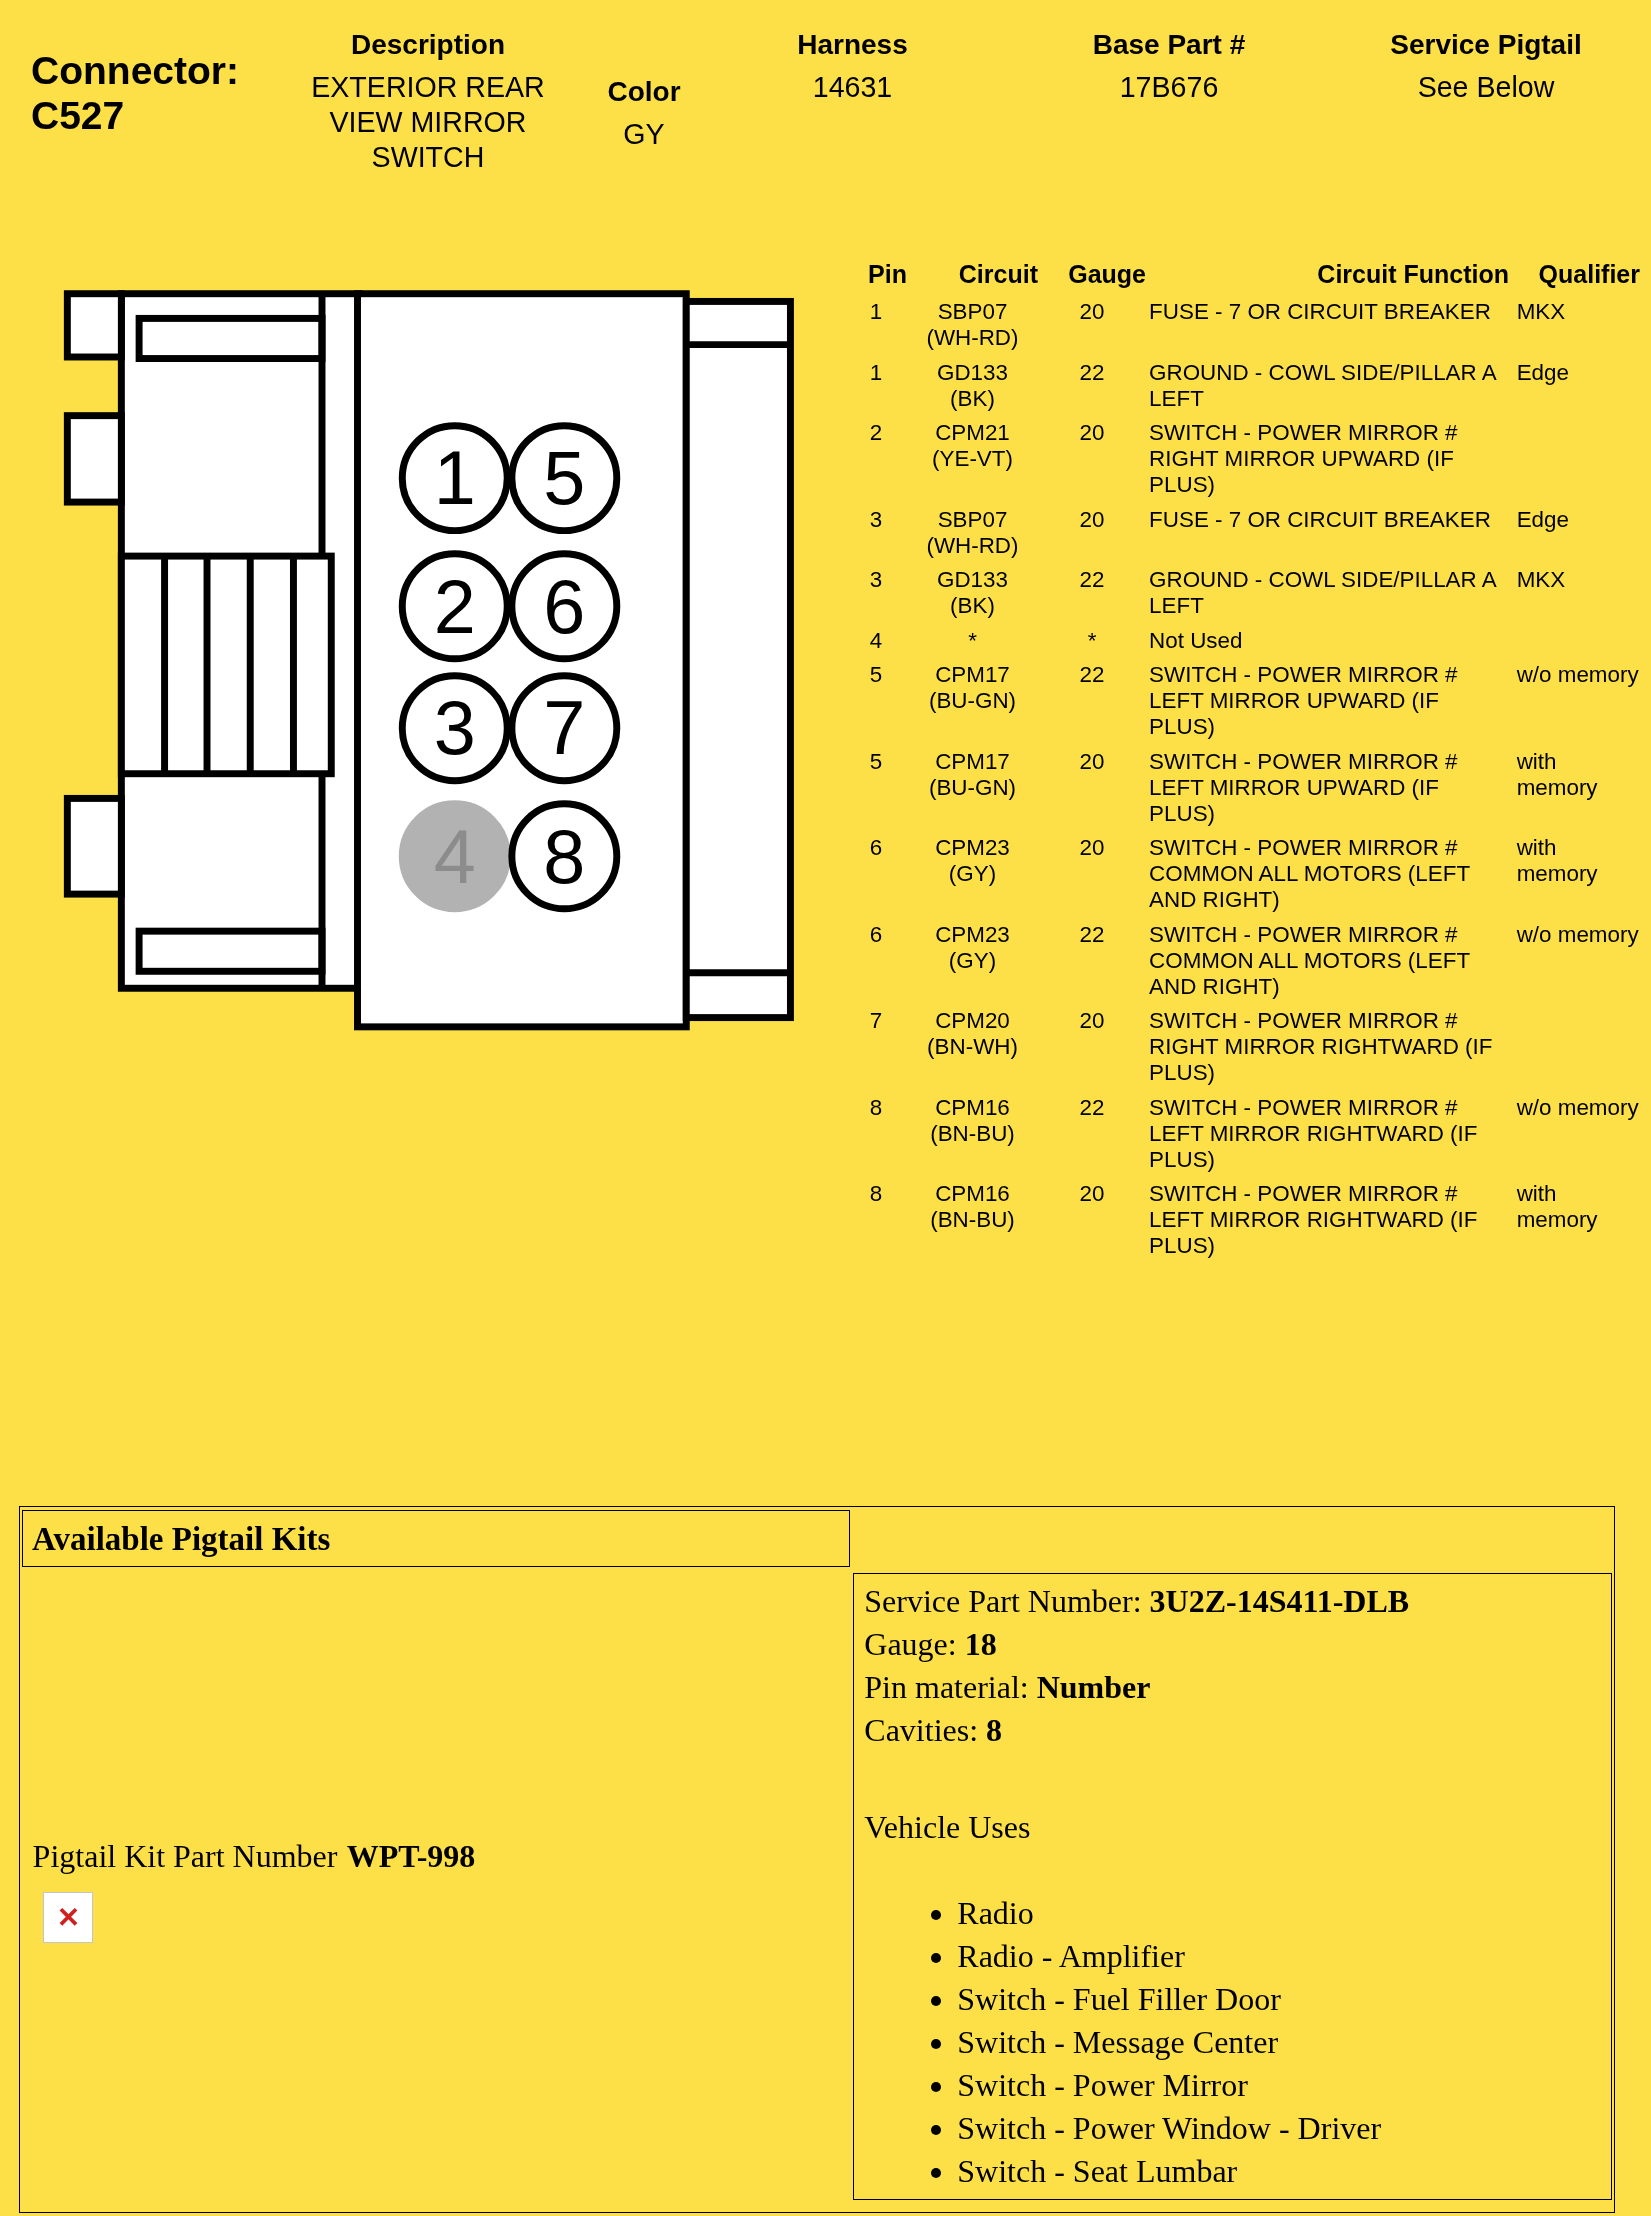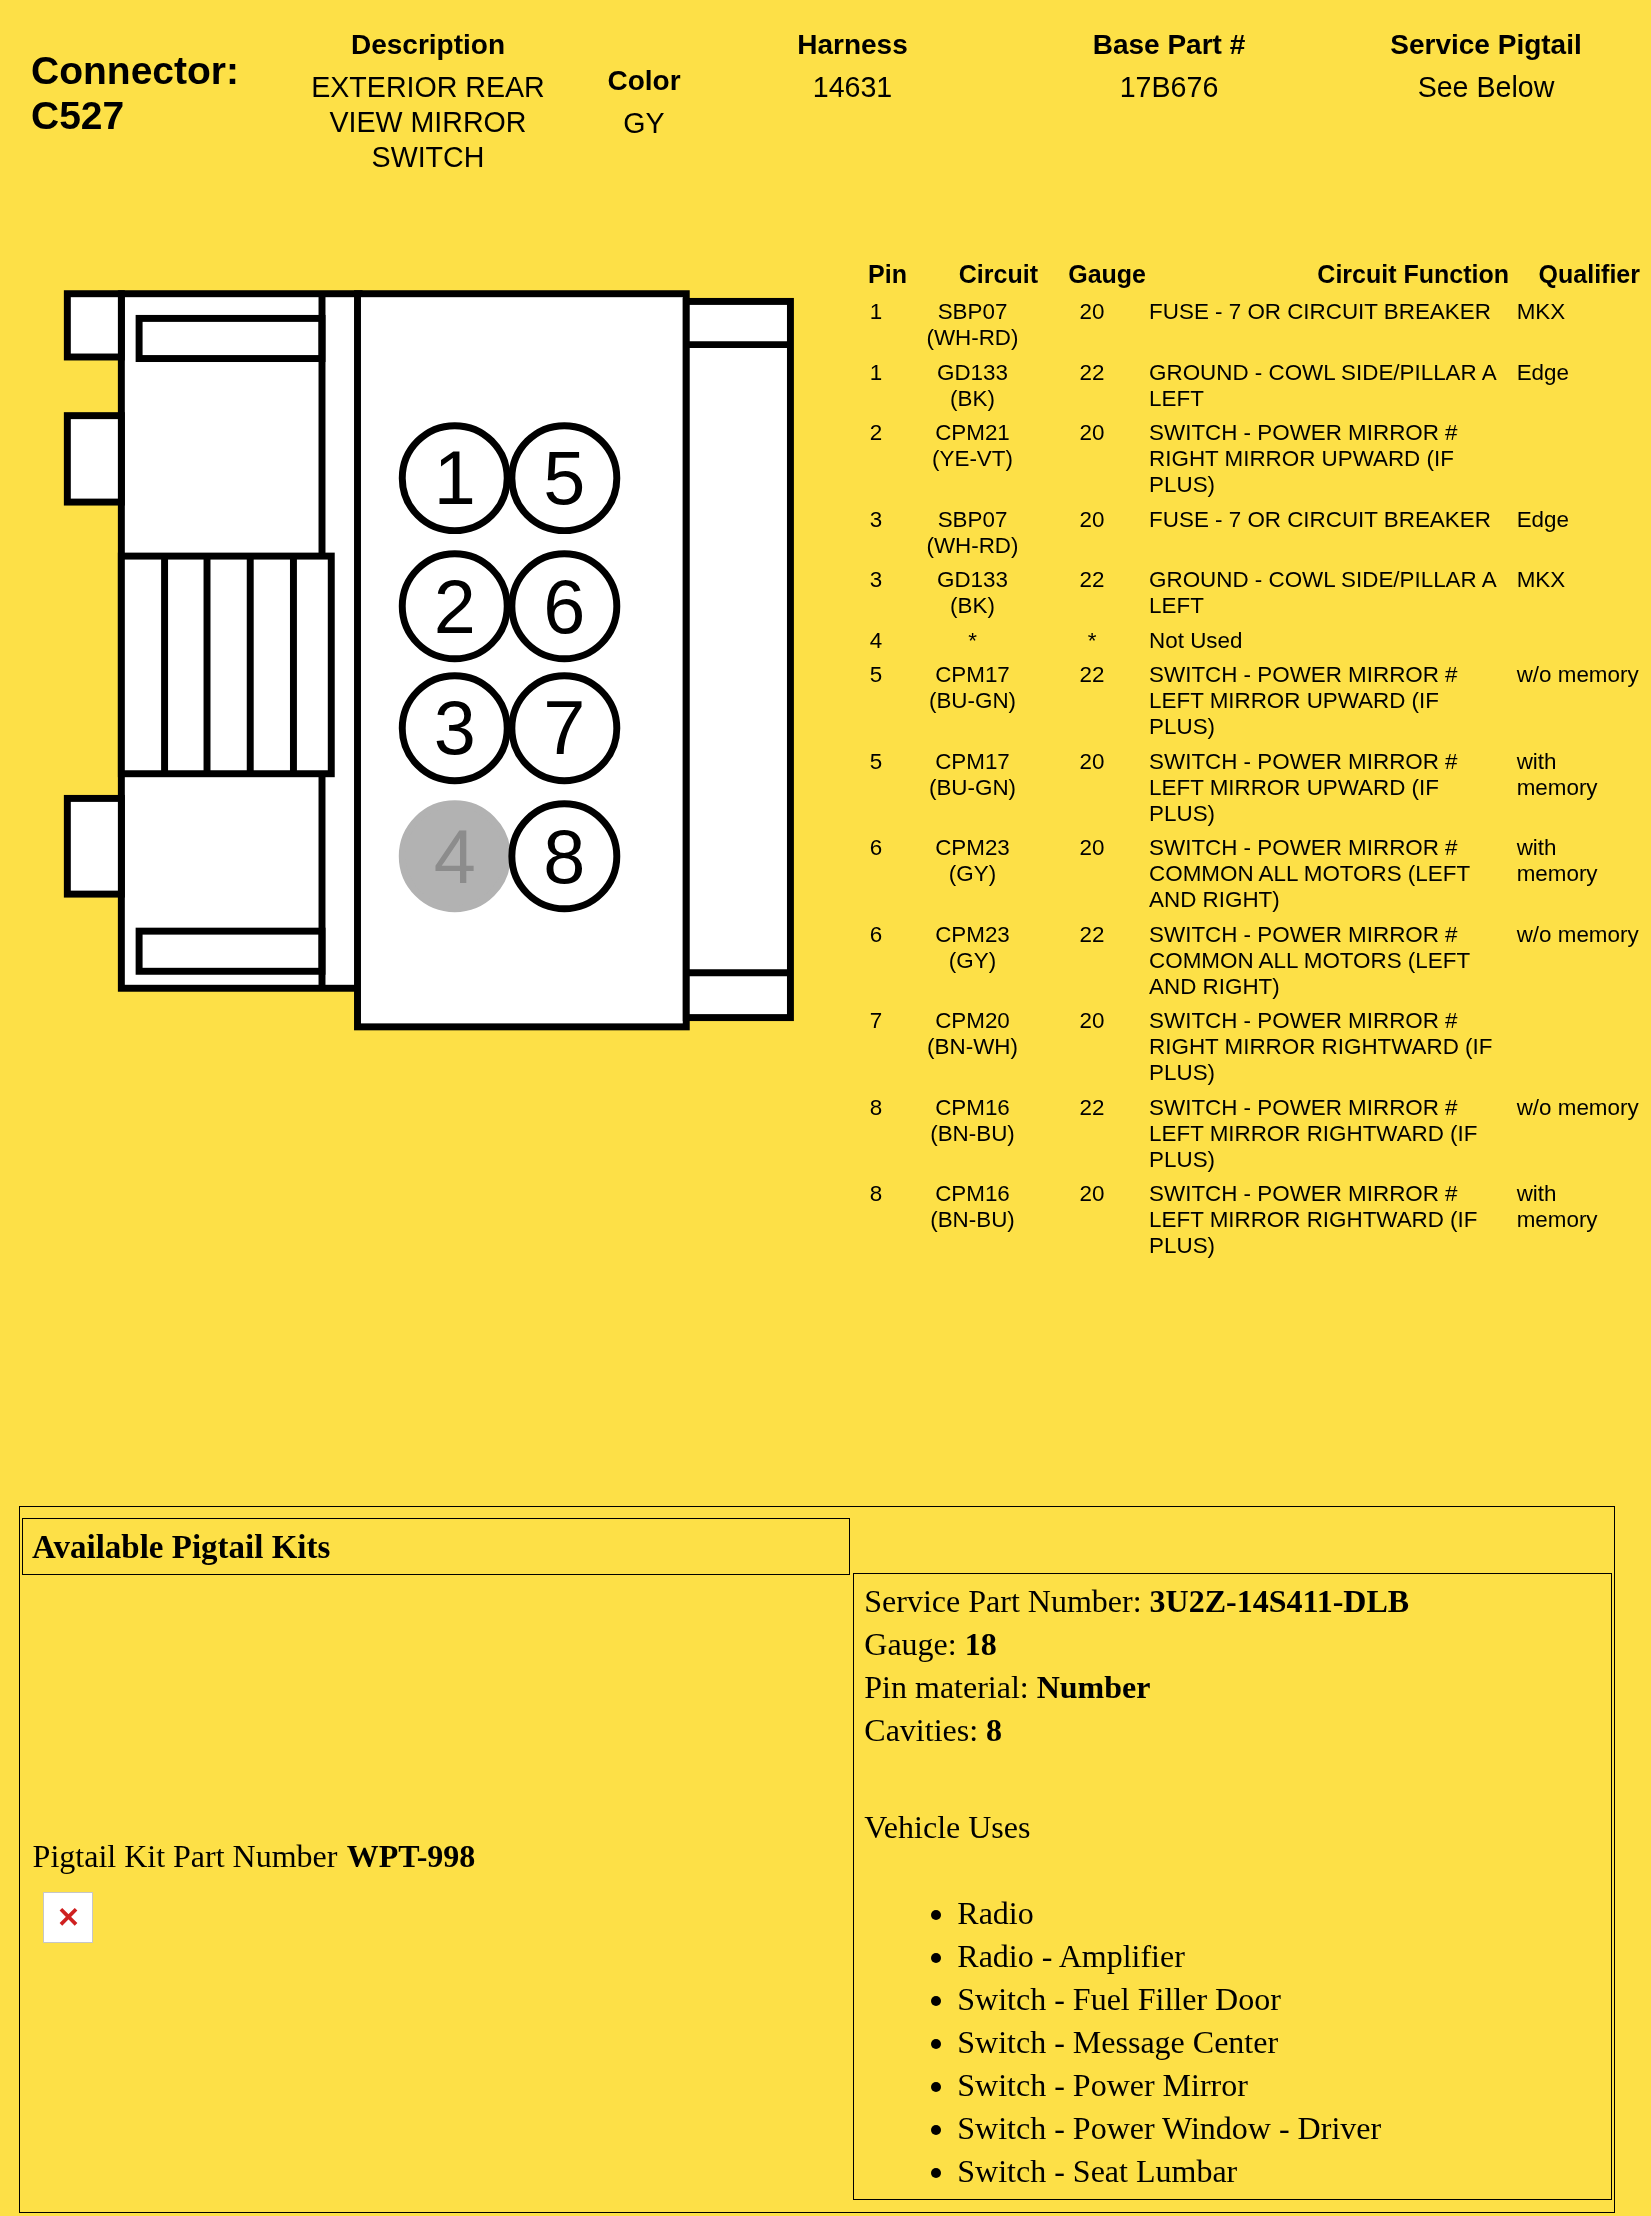--- a/index.html
+++ b/index.html
@@ -11,21 +11,21 @@
     color:#000;
   }
   .page{position:relative; width:1651px; height:2216px; background:#fde047;}
 
   
   .conn-title{position:absolute; left:31px; top:48px; font-size:39px; font-weight:bold; line-height:45px;}
   .hdr-col{position:absolute; top:29px; text-align:center;}
   .hdr-label{font-size:28px; font-weight:bold;}
   .hdr-value{font-size:28.6px; margin-top:9.3px; line-height:35px;}
   .col-description{left:297px; width:262px;}
-  .col-color{left:594px; width:100px; top:65px;}
+  .col-color{left:594px; width:100px; top:76px;}
   .col-harness{left:764px; width:177px;}
   .col-basepart{left:1065px; width:208px;}
   .col-pigtail{left:1374px; width:224px;}
 
   
   .connector-svg{position:absolute; left:54px; top:286px; width:749px; height:764px;}
   .outline{fill:#fff; stroke:#000; stroke-width:9;}
   .pin-circle{fill:#fff; stroke:#000; stroke-width:9;}
   .pin-num{font-family:"Liberation Sans", sans-serif; font-size:98px; text-anchor:middle; fill:#000;}
 
@@ -34,21 +34,21 @@
   .pin-header, .pin-row{display:grid; grid-template-columns:62px 131px 108px 363px 131px;}
   .pin-header{font-size:25px; font-weight:bold; margin-bottom:12.3px;}
   .pin-header .h{text-align:right;}
   .pin-row{margin-bottom:8.5px;}
   .c-pin, .c-circuit, .c-gauge{text-align:center;}
   .c-func, .c-qual{text-align:left; padding-left:3.1px;}
   .c-qual{padding-left:7.7px;}
 
   
   .pigtail-table{position:absolute; left:18.5px; top:1506px; width:1594px; height:705px; border:1.5px solid #000; font-family:"Liberation Serif", serif;}
-  .pigtail-header-cell{position:absolute; left:2.3px; top:11px; width:828px; height:57px; border:1.5px solid #000; font-size:33px; font-weight:bold; line-height:57px; padding-left:9.3px; box-sizing:border-box;}
+  .pigtail-header-cell{position:absolute; left:2.3px; top:3px; width:828px; height:57px; border:1.5px solid #000; font-size:33px; font-weight:bold; line-height:57px; padding-left:9.3px; box-sizing:border-box;}
   .left-cell{position:absolute; left:2.3px; top:66px; width:828px; height:633px;}
   .kit-line{position:absolute; left:10.8px; top:265px; font-size:32px;}
   .kit-line .lbl{margin-right:9.3px;}
   .bold{font-weight:bold;}
   .broken-img{position:absolute; left:21.6px; top:319px; width:48px; height:49px; border:1.5px solid #c6c6c6; background:#fff; display:flex; align-items:center; justify-content:center;}
   .broken-img .x{color:#cf2020; font-size:28px; font-weight:bold; font-family:"Liberation Sans", sans-serif;}
   .right-cell{position:absolute; left:833px; top:66px; width:759px; height:627px; border:1.5px solid #000; box-sizing:border-box; padding:6.2px 10.8px; font-size:32px; line-height:43px; overflow:hidden;}
   .detail-line{white-space:nowrap;}
   .vehicle-uses-title{margin-top:54px;}
   .vehicle-uses-list{margin:43px 0 0 0; padding-left:93px; list-style:disc;}

